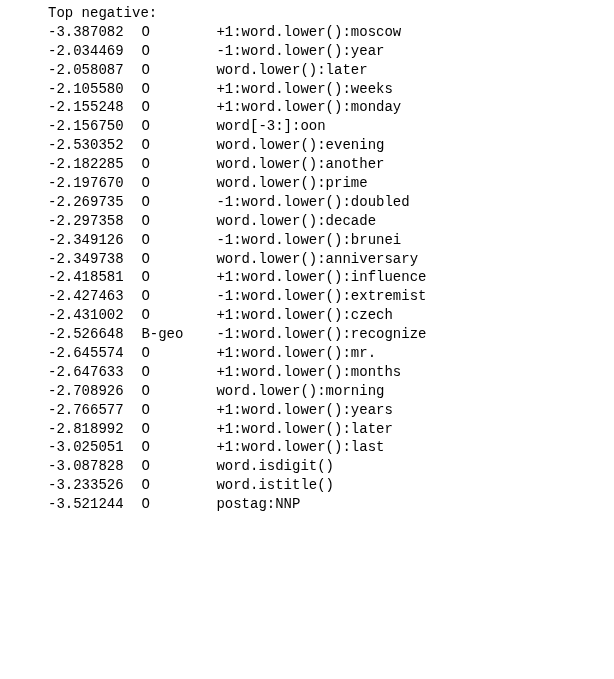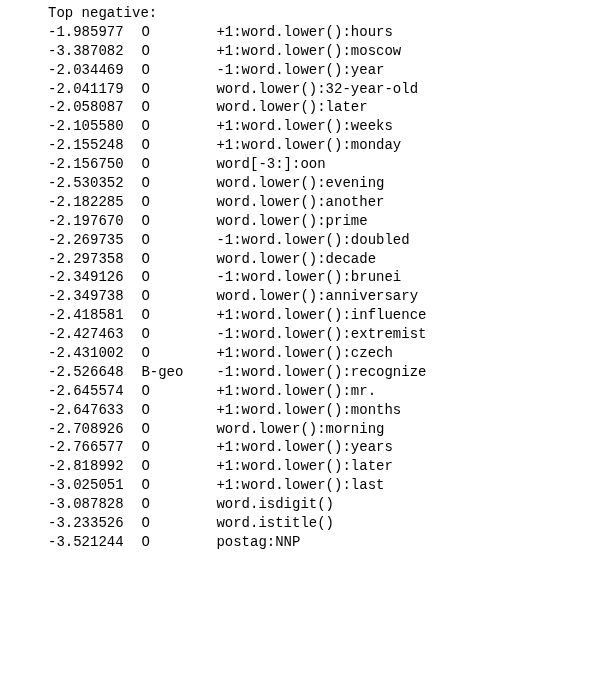--- a/index.html
+++ b/index.html
@@ -38,24 +38,22 @@
   .col-feature {
     display: inline-block;
   }
 </style>
 </head>
 <body>
 
 <div class="wrap">
   <div class="header">Top negative:</div>
   <div id="rows-container">
-      <div class="row"><span class="col-weight">-1.985977</span> <span class="col-label">O</span><span class="sep"></span><span class="col-feature">+1:word.lower():hours</span></div>
       <div class="row"><span class="col-weight">-3.387082</span> <span class="col-label">O</span><span class="sep"></span><span class="col-feature">+1:word.lower():moscow</span></div>
       <div class="row"><span class="col-weight">-2.034469</span> <span class="col-label">O</span><span class="sep"></span><span class="col-feature">-1:word.lower():year</span></div>
-      <div class="row"><span class="col-weight">-2.041179</span> <span class="col-label">O</span><span class="sep"></span><span class="col-feature">word.lower():32-year-old</span></div>
       <div class="row"><span class="col-weight">-2.058087</span> <span class="col-label">O</span><span class="sep"></span><span class="col-feature">word.lower():later</span></div>
       <div class="row"><span class="col-weight">-2.105580</span> <span class="col-label">O</span><span class="sep"></span><span class="col-feature">+1:word.lower():weeks</span></div>
       <div class="row"><span class="col-weight">-2.155248</span> <span class="col-label">O</span><span class="sep"></span><span class="col-feature">+1:word.lower():monday</span></div>
       <div class="row"><span class="col-weight">-2.156750</span> <span class="col-label">O</span><span class="sep"></span><span class="col-feature">word[-3:]:oon</span></div>
       <div class="row"><span class="col-weight">-2.530352</span> <span class="col-label">O</span><span class="sep"></span><span class="col-feature">word.lower():evening</span></div>
       <div class="row"><span class="col-weight">-2.182285</span> <span class="col-label">O</span><span class="sep"></span><span class="col-feature">word.lower():another</span></div>
       <div class="row"><span class="col-weight">-2.197670</span> <span class="col-label">O</span><span class="sep"></span><span class="col-feature">word.lower():prime</span></div>
       <div class="row"><span class="col-weight">-2.269735</span> <span class="col-label">O</span><span class="sep"></span><span class="col-feature">-1:word.lower():doubled</span></div>
       <div class="row"><span class="col-weight">-2.297358</span> <span class="col-label">O</span><span class="sep"></span><span class="col-feature">word.lower():decade</span></div>
       <div class="row"><span class="col-weight">-2.349126</span> <span class="col-label">O</span><span class="sep"></span><span class="col-feature">-1:word.lower():brunei</span></div>

